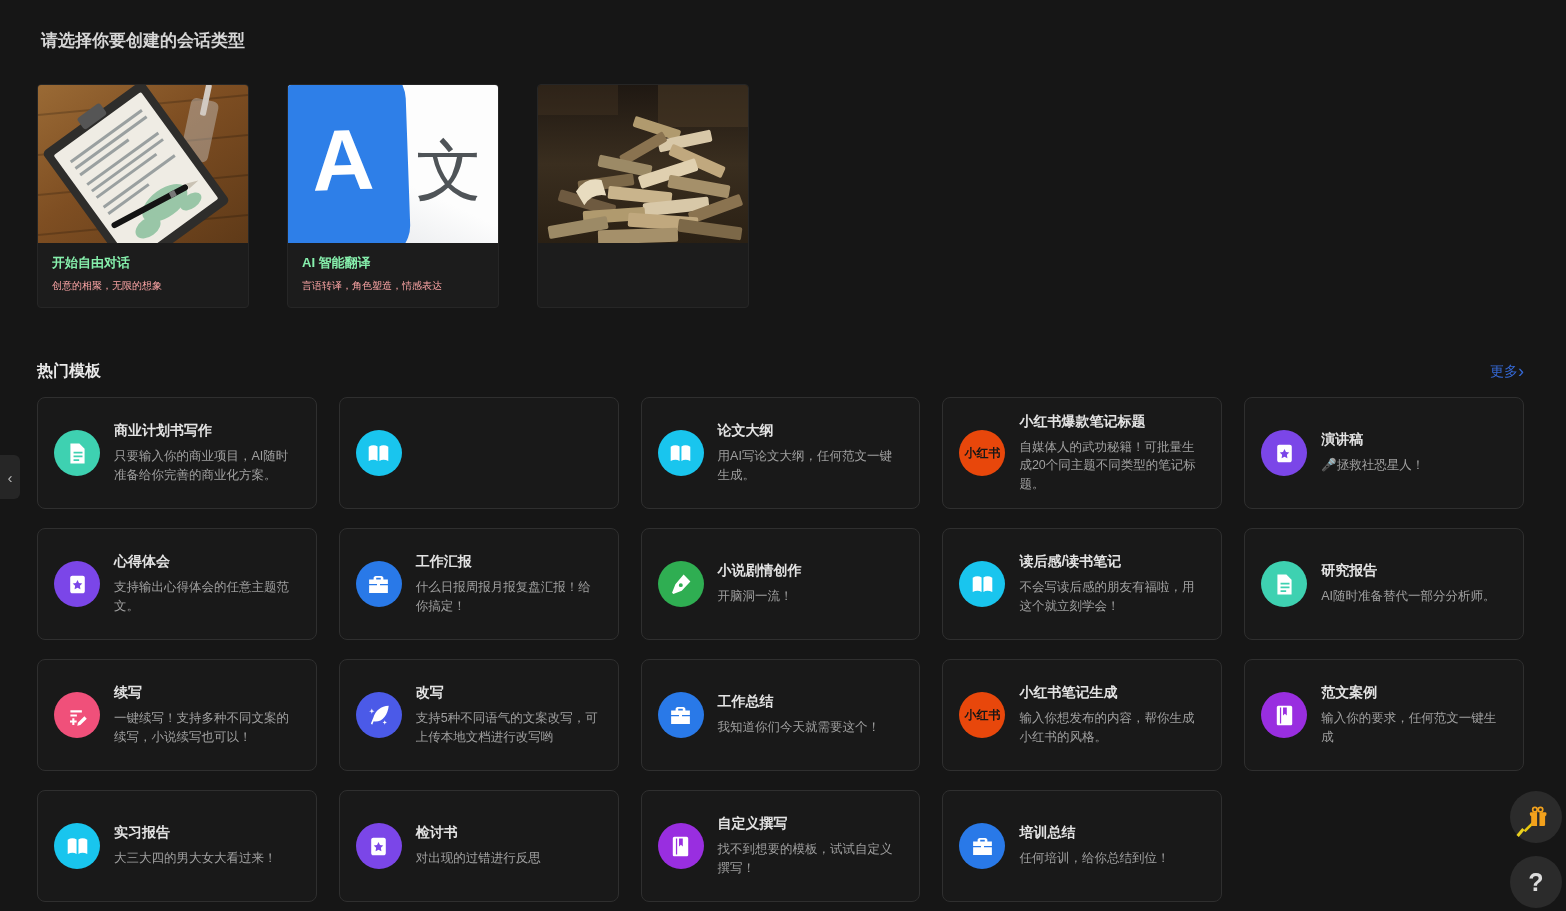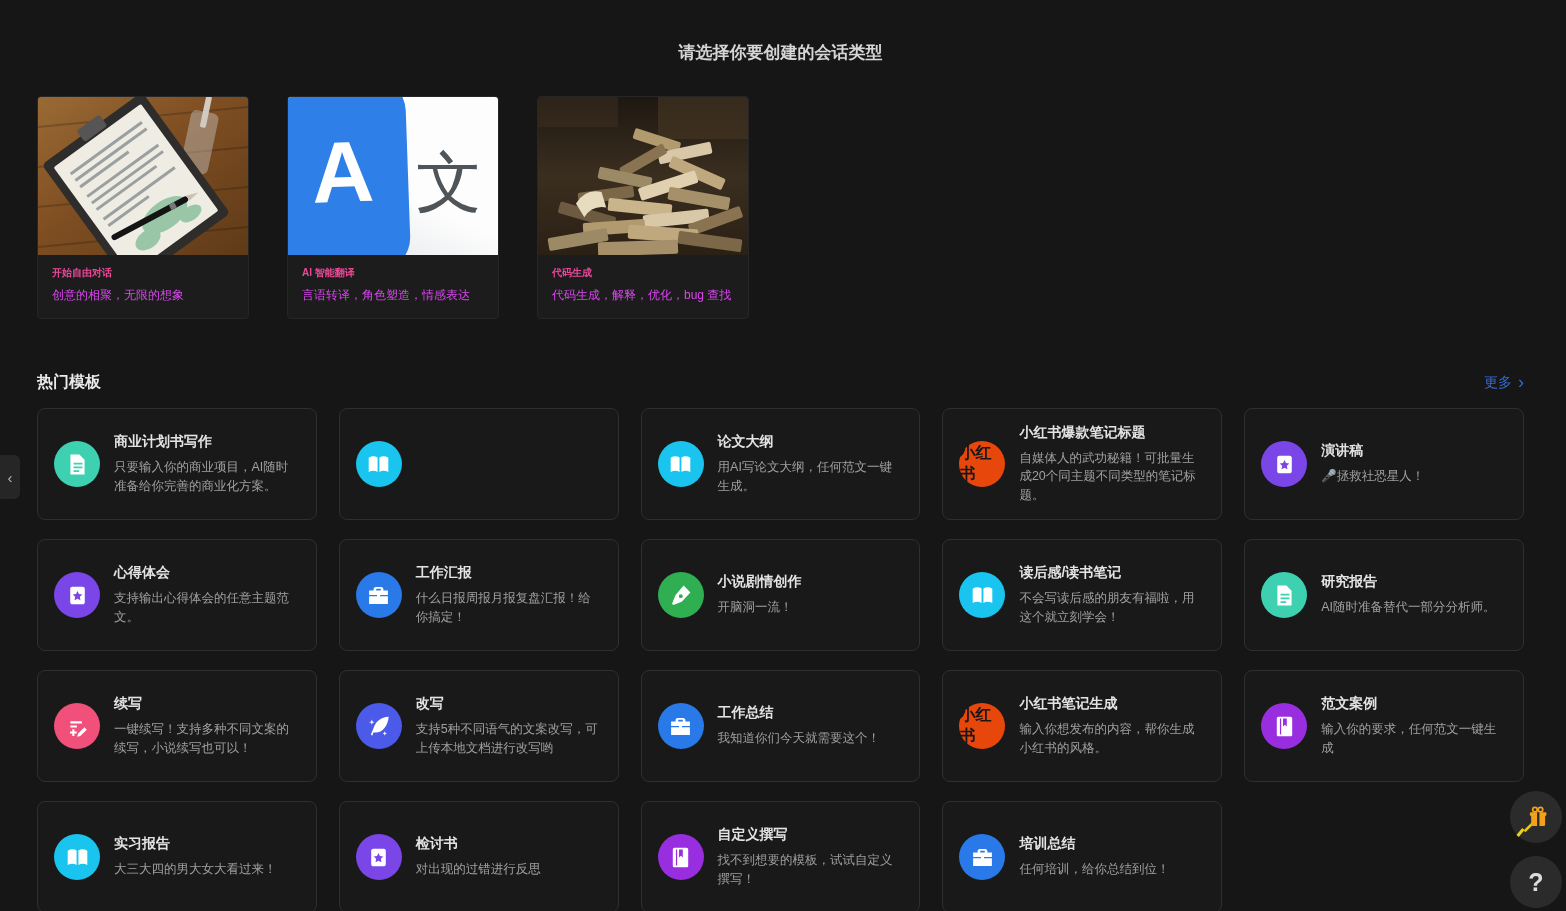--- a/index.html
+++ b/index.html
@@ -5,47 +5,47 @@
   html,body{margin:0;padding:0;}
   body{
     width:1566px;height:911px;overflow:hidden;position:relative;
     background:#161616;
     font-family:"Liberation Sans","DejaVu Sans",sans-serif;
     -webkit-font-smoothing:antialiased;
   }
   .content{padding:25px 42px 0 37px;}
 
   
-  .h1{font-size:17px;font-weight:700;color:#d6d6d6;margin:16px;text-align:center;}
+  .h1{font-size:17px;font-weight:700;color:#d6d6d6;margin:4px;}
   .sec2-head{display:flex;align-items:center;justify-content:space-between;margin-top:53px;}
   .h2{font-size:16px;font-weight:700;color:#eaeaea;margin:0;}
-  .more{display:flex;align-items:center;gap:6px;font-size:14px;cursor:pointer;text-decoration:none;}
+  .more{display:flex;align-items:center;gap:0;font-size:14px;cursor:pointer;text-decoration:none;}
   .more .chev{font-size:18px;line-height:1;transform:translateY(-1px);}
 
   
   .stype-row{display:flex;gap:38px;margin-top:32px;}
   .scard{width:210px;background:#1c1c1c;border:1px solid #262626;border-radius:4px;overflow:hidden;cursor:pointer;}
   .scard .img{height:158px;position:relative;overflow:hidden;}
   .scard .meta{padding:11px 14px 14px;}
-  .scard .st{font-size:10px;font-weight:700;color:#ec4899;}
-  .scard .sd{font-size:12px;color:#d946ef;margin-top:7px;}
+  .scard .st{font-size:13px;font-weight:700;color:#86efac;}
+  .scard .sd{font-size:10px;color:#fca5a5;margin-top:7px;}
 
   
   .translate-img{background:#fdfdfd;}
   .translate-img::after{content:"";position:absolute;inset:0;background:linear-gradient(205deg,transparent 55%,#dfe2e6 100%);}
   .t-blue{position:absolute;left:-22px;top:-18px;width:142px;height:194px;background:#2e7fe8;border-radius:34px;transform:rotate(-2deg);display:flex;align-items:center;justify-content:center;z-index:2;}
   .t-a{font-size:86px;font-weight:700;color:#fff;transform:translate(6px,-4px);}
   .t-wen{position:absolute;right:16px;top:50%;transform:translateY(-42%);font-size:66px;color:#4f5458;z-index:1;}
 
   
   .tgrid{display:grid;grid-template-columns:repeat(5,1fr);column-gap:22px;row-gap:19px;margin-top:15px;}
   .tcard{height:112px;background:#191919;border:1px solid #2f2f2f;border-radius:8px;display:flex;align-items:center;padding:0 16px;box-sizing:border-box;cursor:pointer;}
   .tic{width:46px;height:46px;border-radius:50%;flex:none;display:flex;align-items:center;justify-content:center;margin-right:14px;}
   .ig{width:25px;height:25px;fill:#fff;display:block;}
-  .xhs{font-size:16px;font-weight:700;color:#161616;letter-spacing:0;}
+  .xhs{font-size:12px;font-weight:700;color:#161616;letter-spacing:0;}
   .ttx{min-width:0;}
   .tt{font-size:14px;font-weight:700;color:#e3e3e3;}
   .td{font-size:12.5px;color:#a0a0a0;margin-top:7px;line-height:1.45;}
 
   
   .collapse{position:absolute;left:0;top:455px;width:20px;height:44px;background:#262626;border-radius:0 6px 6px 0;display:flex;align-items:center;justify-content:center;color:#b8b8b8;font-size:15px;cursor:pointer;z-index:5;}
   .fbtn{position:absolute;width:52px;height:52px;border-radius:50%;background:#2b2b2b;display:flex;align-items:center;justify-content:center;cursor:pointer;z-index:5;}
   .gift-btn{left:1510px;top:791px;overflow:hidden;}
   .help-btn{left:1510px;top:856px;color:#dcdcdc;font-size:25px;font-weight:700;}
   .wand-dash{position:absolute;left:1516px;top:831px;width:9px;height:3px;background:#ead01f;transform:rotate(-50deg);z-index:6;}
@@ -192,24 +192,20 @@
             <rect x="150" y="118" width="55" height="12" rx="2" fill="#8a7350" transform="rotate(-20 177 124)"></rect>
             <rect x="45" y="124" width="62" height="13" rx="2" fill="#b09a6e" transform="rotate(-4 76 130)"></rect>
             <rect x="90" y="130" width="70" height="14" rx="2" fill="#c0a87e" transform="rotate(4 125 137)"></rect>
             <rect x="10" y="136" width="60" height="13" rx="2" fill="#9c8a66" transform="rotate(-10 40 142)"></rect>
             <rect x="140" y="138" width="64" height="13" rx="2" fill="#7c6848" transform="rotate(8 172 144)"></rect>
             <rect x="60" y="144" width="80" height="14" rx="2" fill="#a5906a" transform="rotate(-2 100 151)"></rect>
             <path d="M40 100 q15 -10 28 0 l-2 16 q-12 -8 -24 0 z" fill="#e8dcc0" transform="rotate(-24 54 108)"></path>
           </g>
         </svg>
       </div>
-      <div class="meta">
-        <div class="st">代码生成</div>
-        <div class="sd">代码生成，解释，优化，bug 查找</div>
-      </div>
     </div>
   </div>
 
   <div class="sec2-head">
     <div class="h2">热门模板</div>
     <a class="more" style="color: rgb(53, 104, 212);">
       <span>更多</span>
       <span class="chev">›</span>
     </a>
   </div>

